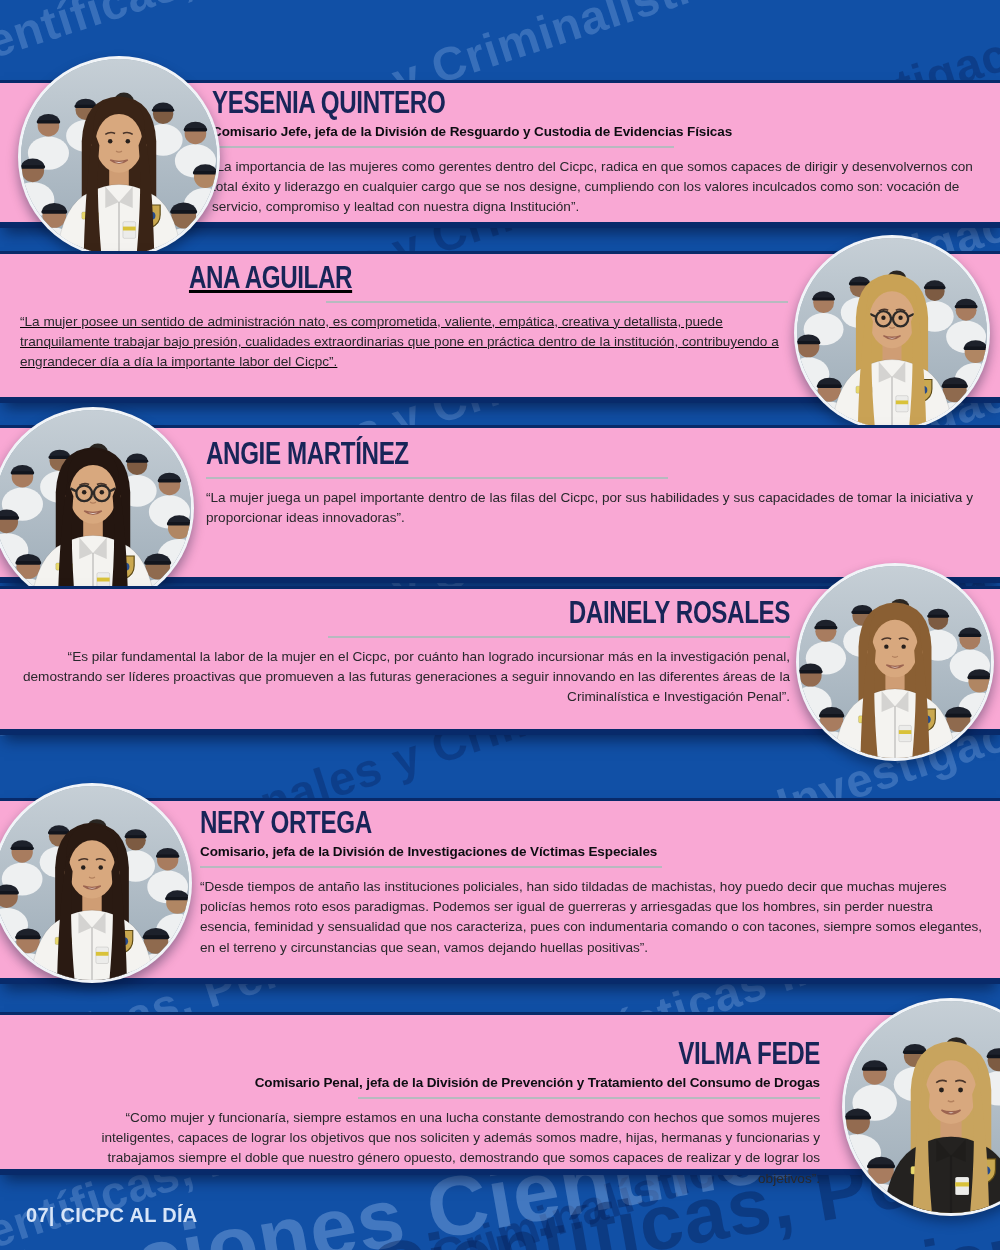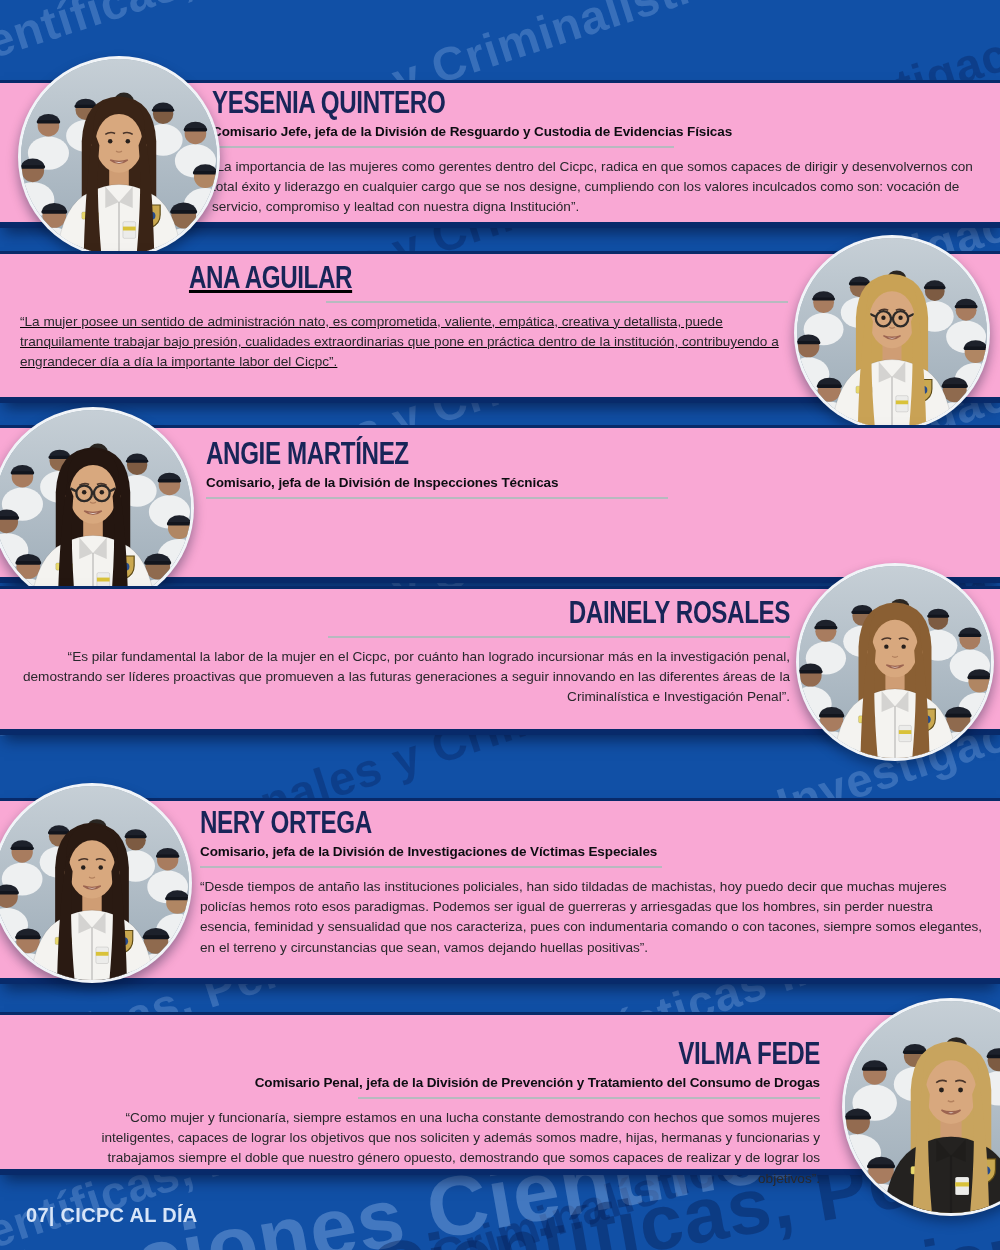--- a/index.html
+++ b/index.html
@@ -413,22 +413,22 @@
               <line x1="117" y1="83" x2="123" y2="80"></line>
       </g>
       <path d="M74,80 Q70,42 100,40 Q130,42 126,80 Q122,56 100,55 Q78,56 74,80 Z" fill="var(--hair)"></path>
       <path d="M74,72 Q66,120 64,200 L82,200 Q76,130 80,88 Z" fill="var(--hair)"></path>
       <path d="M126,72 Q134,120 136,200 L118,200 Q124,130 120,88 Z" fill="var(--hair)"></path>
     </g>
   </svg>
 </div>
     <div class="content">
       <h2 class="name">ANGIE MARTÍNEZ</h2>
-      <div class="title">Comisario, jefa de la División de Inspecciones Técnicas</div>
       <div class="rule"></div>
+      <p class="quote">“La mujer juega un papel importante dentro de las filas del Cicpc, por sus habilidades y sus capacidades de tomar la iniciativa y proporcionar ideas innovadoras”.</p>
     </div>
   </section>
 
   <section class="card right c4">
     <div class="portrait" data-glasses="false" title="oficial de cabello castaño claro con camisa blanca frente a formación de cadetes" style="--hair: #8a5f33; --shirt: #f4f3f0;">
   <svg viewBox="0 0 200 200" preserveAspectRatio="xMidYMid slice" aria-hidden="true">
     <defs>
       <linearGradient id="bgg" x1="0" y1="0" x2="0" y2="1">
         <stop offset="0" stop-color="#c6cfd6"></stop>
               <stop offset="1" stop-color="#9cabb7"></stop>

